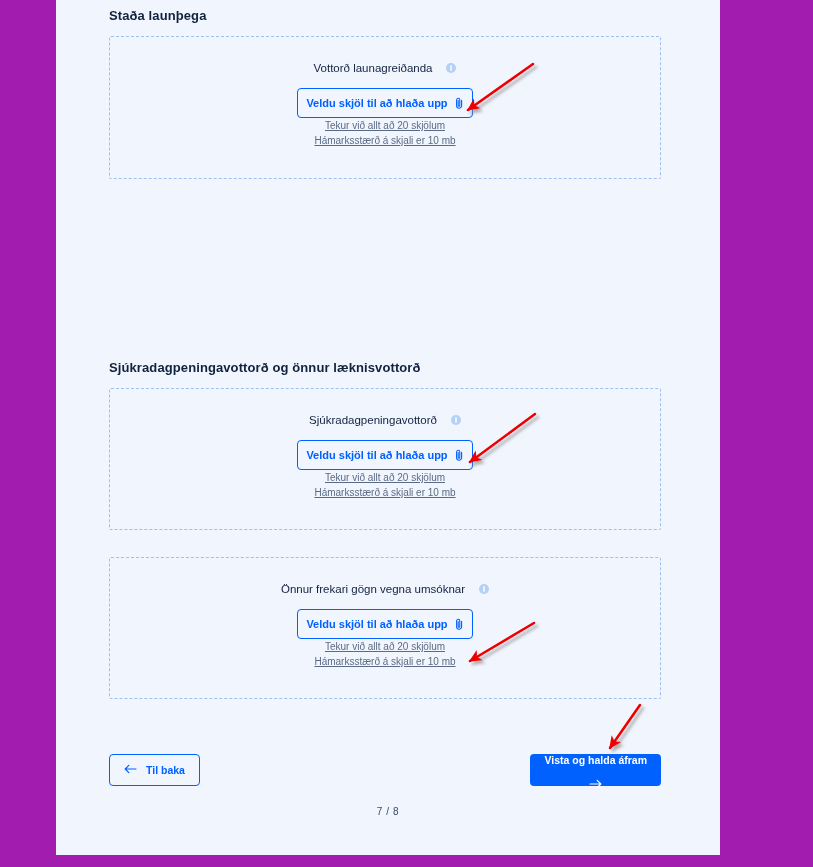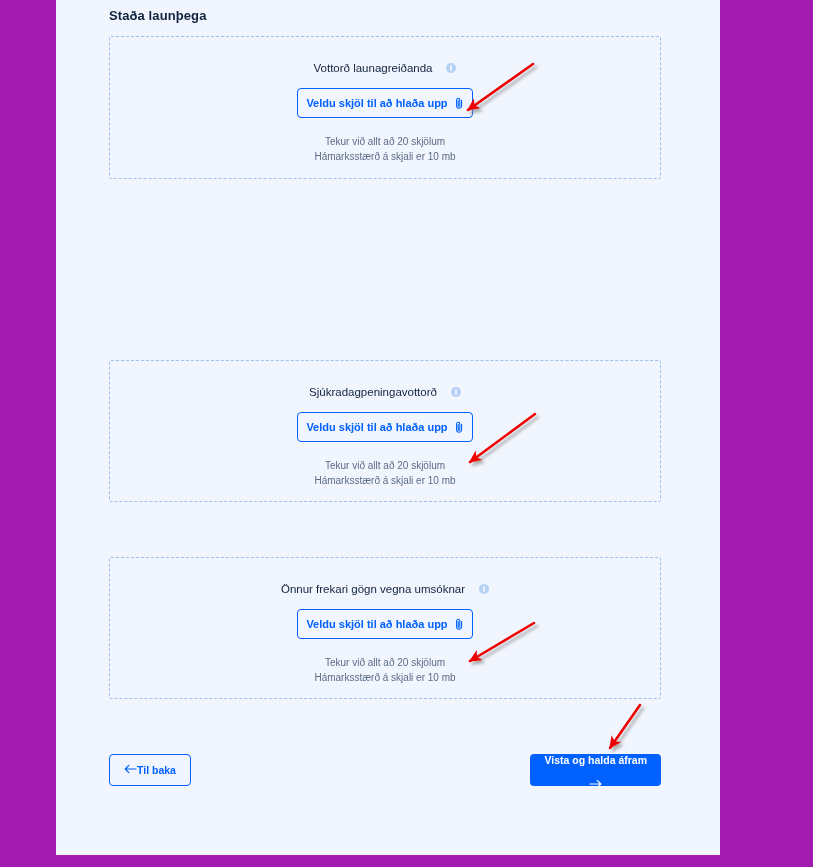--- a/index.html
+++ b/index.html
@@ -100,25 +100,26 @@
     height: 30px;
     display: inline-flex;
     align-items: center;
     gap: 7px;
     cursor: pointer;
     line-height: 1;
   }
   .clip-icon { display: inline-flex; align-items: center; }
 
   .hint {
-    margin-top: 16px;
+    margin-top: 0;
     text-align: center;
     font-size: 10px;
     color: #5b6b85;
     line-height: 15px;
+    text-decoration: underline;
   }
   .hint div { white-space: nowrap; }
 
   
   #footer-row {
     position: absolute;
     left: 53px;
     width: 552px;
     height: 34px;
     display: flex;
@@ -131,21 +132,21 @@
     border-radius: 4px;
     background: transparent;
     color: #0061ff;
     font-family: "Liberation Sans", sans-serif;
     font-weight: bold;
     font-size: 10.5px;
     height: 32px;
     padding: 0 14px;
     display: inline-flex;
     align-items: center;
-    gap: 0;
+    gap: 9px;
     cursor: pointer;
   }
 
   .btn-primary {
     border: none;
     border-radius: 4px;
     background: #0061ff;
     color: #ffffff;
     font-family: "Liberation Sans", sans-serif;
     font-weight: bold;
@@ -201,20 +202,21 @@
           </span>
         </button>
         <div class="hint">
           <div>Tekur við allt að 20 skjölum</div>
           <div>Hámarksstærð á skjali er 10 mb</div>
         </div>
       </div>
     </div>
 
     <div class="section" style="top:360px;">
+      <h3 class="section-heading">Sjúkradagpeningavottorð og önnur læknisvottorð</h3>
       <div class="dropzone" style="height:142px; padding-top:24px;align-items:center;">
         <div class="dz-label-row">
           <span>Sjúkradagpeningavottorð</span>
           <span class="info-icon"></span>
         </div>
         <button class="upload-btn">
           <span>Veldu skjöl til að hlaða upp</span>
           <span class="clip-icon">
             <svg width="9" height="13" viewBox="0 0 9 13" fill="none" xmlns="http://www.w3.org/2000/svg">
               <path d="M6.6 3.4v5.3a2.5 2.5 0 0 1-5 0V2.9a1.6 1.6 0 0 1 3.2 0v5.6a0.8 0.8 0 0 1-1.6 0V3.6" stroke="#0061ff" stroke-width="1.1" stroke-linecap="round" stroke-linejoin="round"></path>
@@ -262,20 +264,21 @@
       <button class="btn-primary">
         <span>Vista og halda áfram</span>
         <span>
           <svg width="13" height="10" viewBox="0 0 13 10" fill="none" xmlns="http://www.w3.org/2000/svg">
             <path d="M1 5h10.8M11.8 5L8.2 1.4M11.8 5L8.2 8.6" stroke="#ffffff" stroke-width="1.2" stroke-linecap="round" stroke-linejoin="round"></path>
           </svg>
         </span>
       </button>
     </div>
 
+    <div id="page-counter">7 / 8</div>
 
   </div>
 
   <svg class="arrow-layer" viewBox="0 0 813 867" xmlns="http://www.w3.org/2000/svg">
     <defs>
       <filter id="arrshadow" x="-30%" y="-30%" width="180%" height="180%">
         <feDropShadow dx="3" dy="3" stdDeviation="1.6" flood-color="#888888" flood-opacity="0.65"></feDropShadow>
       </filter>
       <marker id="redhead" viewBox="0 0 10 10" refX="8.4" refY="5" markerWidth="5.2" markerHeight="5.2" orient="auto-start-reverse">
         <path d="M 0 0.6 L 9.4 5 L 0 9.4 L 2.4 5 Z" fill="#ee0000"></path>

